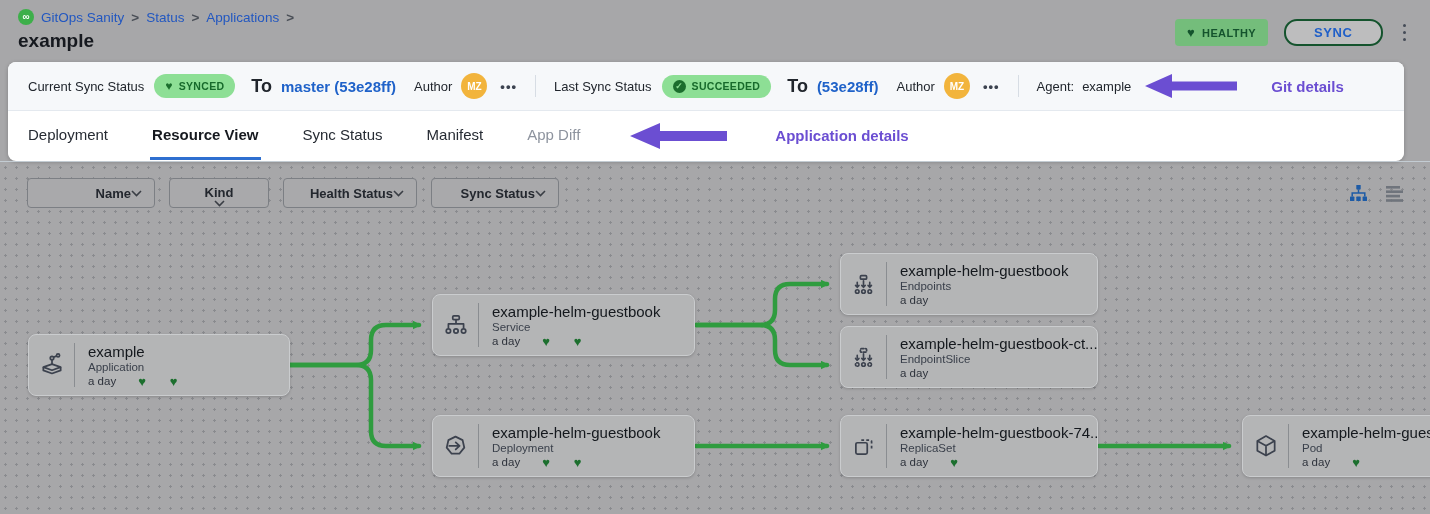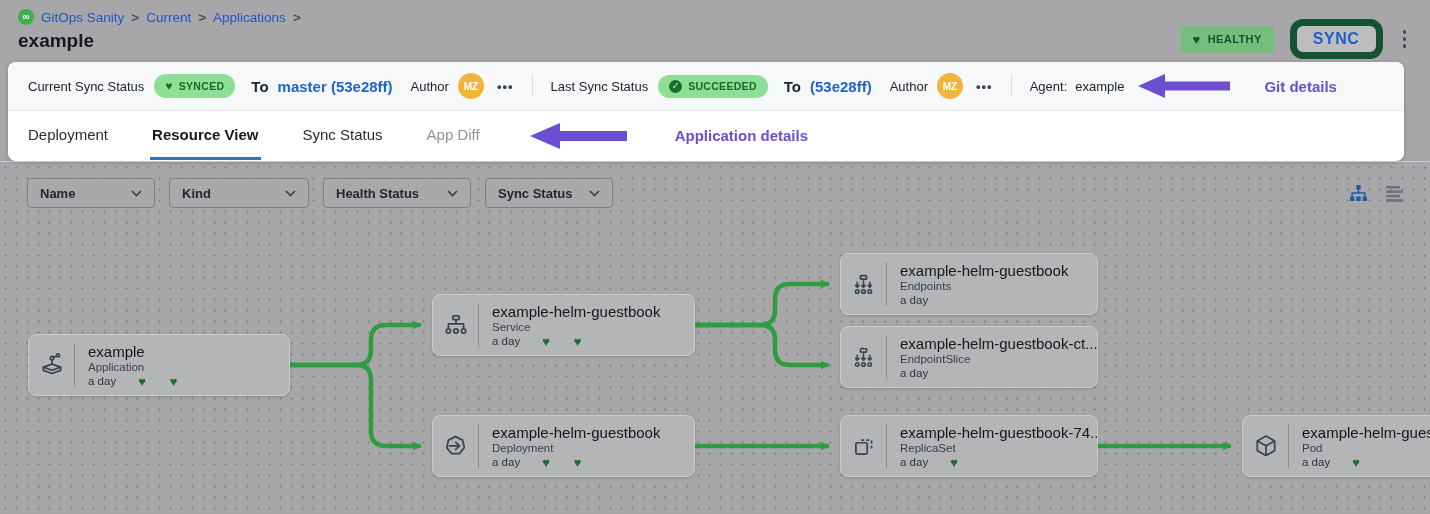--- a/index.html
+++ b/index.html
@@ -10,32 +10,32 @@
   
   .breadcrumb { position:absolute; left:18px; top:9px; display:flex; align-items:center; gap:7px; font-size:13.5px; }
   .bc-logo { width:16px; height:16px; border-radius:50%; background:#3daf4a; color:#fff; display:flex; align-items:center; justify-content:center; font-size:10px; font-weight:bold; line-height:1; }
   .bc-link { color:#2257c0; font-weight:500; cursor:pointer; }
   .bc-sep { color:#4a4f57; font-weight:600; }
   .page-title { position:absolute; left:18px; top:30px; font-size:19px; font-weight:700; color:#16191f; }
 
   .header-right { position:absolute; right:20px; top:19px; display:flex; align-items:center; gap:16px; }
   .healthy-badge { background:#74bd7b; color:#14532d; border-radius:4px; padding:6px 12px; font-size:11px; font-weight:700; letter-spacing:.4px; display:flex; align-items:center; gap:7px; }
   .healthy-badge .hb-heart { color:#14532d; font-size:13px; }
-  .sync-btn { border:7px solid #14532d; color:#1f5fc8; background:rgba(255,255,255,.25); border-radius:13px; padding:4px 16px; font-size:16px; font-weight:700; letter-spacing:.6px; cursor:pointer; font-family:inherit; }
+  .sync-btn { border:2px solid #14532d; color:#1f5fc8; background:rgba(255,255,255,.25); border-radius:13px; padding:4px 28px; font-size:13px; font-weight:700; letter-spacing:.6px; cursor:pointer; font-family:inherit; }
   .kebab { display:flex; flex-direction:column; gap:3.5px; padding:4px; cursor:pointer; }
   .kebab i { width:3.5px; height:3.5px; border-radius:50%; background:#454b57; }
 
   
   .panel { position:absolute; left:8px; top:62px; width:1396px; height:99px; background:#fff; border-radius:8px; box-shadow:0 1px 4px rgba(0,0,0,.22); }
   .status-row { height:49px; background:#f6f8fa; border-radius:8px 8px 0 0; border-bottom:1px solid #e4e9ef; display:flex; align-items:center; padding:0 20px; font-size:13px; color:#21262d; white-space:nowrap; }
   .status-row .lbl { margin-right:10px; }
   .pill { background:#8ddf95; color:#176a2b; border-radius:13px; padding:5px 11px; font-size:10.5px; font-weight:700; letter-spacing:.3px; display:flex; align-items:center; gap:6px; }
   .pill .p-heart { font-size:12px; color:#1b6e2d; }
   .check-circle { width:13px; height:13px; border-radius:50%; background:#1b6e2d; color:#8ddf95; font-size:9px; font-weight:700; display:flex; align-items:center; justify-content:center; }
-  .to-lbl { font-weight:700; margin:0 9px 0 16px; font-size:15px; }
+  .to-lbl { font-weight:700; margin:0 9px 0 16px; font-size:18px; }
   .revision { color:#1f62c9; font-weight:700; font-size:15px; cursor:pointer; }
   .author-lbl { margin:0 9px 0 18px; }
   .avatar { width:26px; height:26px; border-radius:50%; background:#f2b43c; color:#fff; font-size:10px; font-weight:700; display:flex; align-items:center; justify-content:center; }
   .dots-btn { margin-left:13px; color:#3c4350; font-size:13px; font-weight:700; letter-spacing:1px; cursor:pointer; }
   .vdiv { width:1px; height:22px; background:#d7dde4; margin:0 18px; }
   .agent-lbl { margin-right:8px; }
   .agent-val { margin-right:14px; }
 
   .annotation { color:#6b4ed2; font-weight:700; font-size:15px; }
   .ann-arrow { flex:none; }
@@ -47,22 +47,22 @@
   .tab.active { font-weight:700; border-bottom-color:#2e6fd0; color:#16191f; }
   .tab.disabled { color:#8d939e;text-align:center; }
   .tabs-ann { display:flex; align-items:center; gap:16px; margin-left:8px; }
   .tabs-ann .ann-text { margin-left:32px; }
 
   
   .canvas { position:absolute; left:0; top:161px; width:1430px; height:353px; border-top:1px solid #c3ccd3;
     background-image:radial-gradient(rgba(60,64,74,.28) 1px, transparent 1.4px); background-size:11px 11px; }
 
   .filters { position:absolute; left:27px; top:178px; display:flex; gap:14px; }
-  .dropdown { height:30px; border:1px solid #7c7f84; border-radius:4px; background:#a9a9ab; display:flex; align-items:center; justify-content:space-between; padding:0 12px; font-size:13px; font-weight:600; color:#23272e; cursor:pointer; }
-  .dd-name { width:128px; } .dd-kind { width:140px; } .dd-health { width:148px; } .dd-sync { width:128px; }
+  .dropdown { height:30px; border:1px solid #7c7f84; border-radius:4px; background:#a9a9ab; display:flex; align-items:center; justify-content:flex-end; padding:0 12px; font-size:13px; font-weight:600; color:#23272e; cursor:pointer; }
+  .dd-name { width:128px; } .dd-kind { width:100px;flex-direction:column; } .dd-health { width:134px; } .dd-sync { width:128px; }
   .dropdown svg { flex:none; }
 
   .view-toggle { position:absolute; right:26px; top:184px; display:flex; gap:17px; align-items:center; }
   .vt-btn { cursor:pointer; display:flex; }
 
   
   .node { position:absolute; height:62px; background:#b4b5b6; border:1px solid #caccce; border-radius:8px; box-shadow:0 1px 3px rgba(0,0,0,.18); display:flex; align-items:center; cursor:pointer; }
   .node-icon { width:46px; flex:none; display:flex; align-items:center; justify-content:center; color:#3c424e; border-right:1px solid #8a8d91; align-self:center; height:44px; }
   .node-body { padding:0 10px 0 13px; overflow:hidden; }
   .node-title { font-size:15px; font-weight:500; color:#14181d; white-space:nowrap; }
@@ -75,21 +75,21 @@
 </style>
 </head>
 <body>
 
 <div id="app">
 
   <div class="breadcrumb">
     <span class="bc-logo">∞</span>
     <span class="bc-link">GitOps Sanity</span>
     <span class="bc-sep">&gt;</span>
-    <span class="bc-link">Current</span>
+    <span class="bc-link">Status</span>
     <span class="bc-sep">&gt;</span>
     <span class="bc-link">Applications</span>
     <span class="bc-sep">&gt;</span>
   </div>
   <div class="page-title">example</div>
 
   <div class="header-right">
     <div class="healthy-badge">
       <span class="hb-heart">♥</span>
       <span>HEALTHY</span>
@@ -131,20 +131,21 @@
       <svg class="ann-arrow" width="92" height="26" viewBox="0 0 92 26">
           <polygon points="0,13 27,1 27,8.5 92,8.5 92,17.5 27,17.5 27,25" fill="#6b4ed2"></polygon>
         </svg>
       <span class="annotation ann-text">Git details</span>
     </div>
 
     <div class="tabs-row">
       <div class="tab">Deployment</div>
       <div class="tab active">Resource View</div>
       <div class="tab">Sync Status</div>
+      <div class="tab">Manifest</div>
       <div class="tab disabled">App Diff</div>
       <div class="tabs-ann">
         <svg class="ann-arrow" width="97" height="28" viewBox="0 0 97 28">
             <polygon points="0,14 30,1 30,9 97,9 97,19 30,19 30,27" fill="#6b4ed2"></polygon>
           </svg>
         <span class="annotation ann-text">Application details</span>
       </div>
     </div>
   </div>
 

